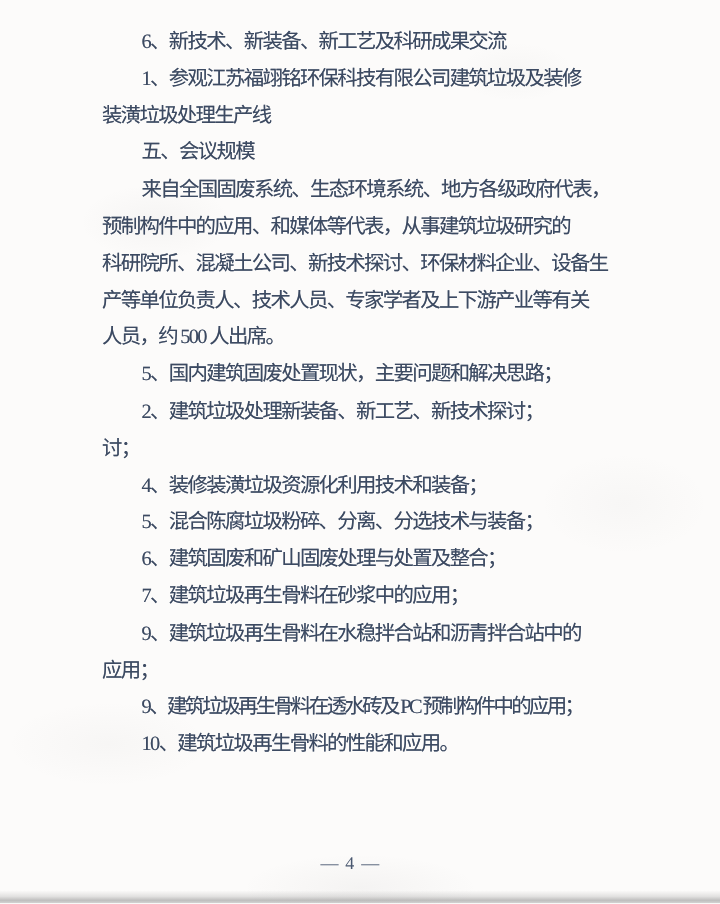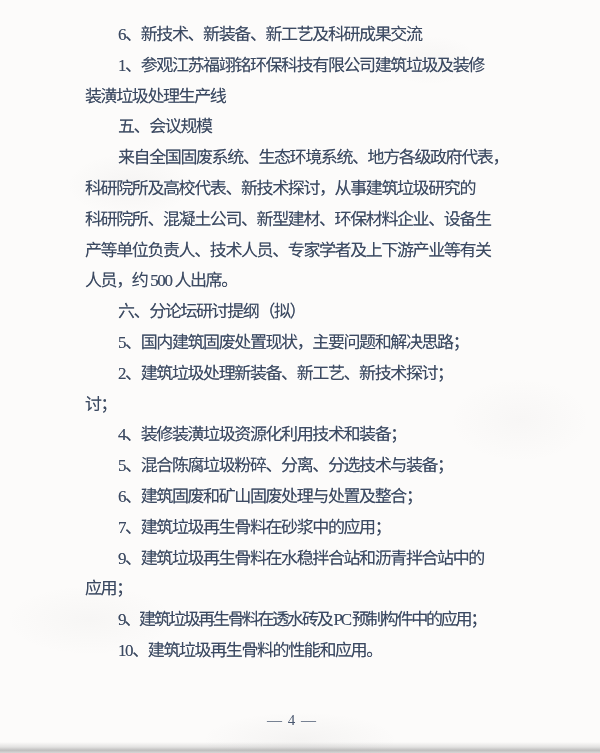--- a/index.html
+++ b/index.html
@@ -67,25 +67,24 @@
 </head>
 <body>
 
 <div class="page">
   <div class="content">
       <div class="line indent">6、新技术、新装备、新工艺及科研成果交流</div>
       <div class="line indent">1、参观江苏福翊铭环保科技有限公司建筑垃圾及装修</div>
       <div class="line">装潢垃圾处理生产线</div>
       <div class="line indent">五、会议规模</div>
       <div class="line indent">来自全国固废系统、生态环境系统、地方各级政府代表，</div>
-      <div class="line">科研院所及高校代表、新技术探讨，从事建筑垃圾研究的</div>
-      <div class="line">科研院所、混凝土公司、新型建材、环保材料企业、设备生</div>
+      <div class="line">预制构件中的应用、和媒体等代表，从事建筑垃圾研究的</div>
+      <div class="line">科研院所、混凝土公司、新技术探讨、环保材料企业、设备生</div>
       <div class="line">产等单位负责人、技术人员、专家学者及上下游产业等有关</div>
       <div class="line">人员，约 500 人出席。</div>
-      <div class="line indent">六、分论坛研讨提纲（拟）</div>
       <div class="line indent">5、国内建筑固废处置现状，主要问题和解决思路；</div>
       <div class="line indent">2、建筑垃圾处理新装备、新工艺、新技术探讨；</div>
       <div class="line">讨；</div>
       <div class="line indent">4、装修装潢垃圾资源化利用技术和装备；</div>
       <div class="line indent">5、混合陈腐垃圾粉碎、分离、分选技术与装备；</div>
       <div class="line indent">6、建筑固废和矿山固废处理与处置及整合；</div>
       <div class="line indent">7、建筑垃圾再生骨料在砂浆中的应用；</div>
       <div class="line indent">9、建筑垃圾再生骨料在水稳拌合站和沥青拌合站中的</div>
       <div class="line">应用；</div>
       <div class="line indent tight">9、建筑垃圾再生骨料在透水砖及 PC 预制构件中的应用；</div>

